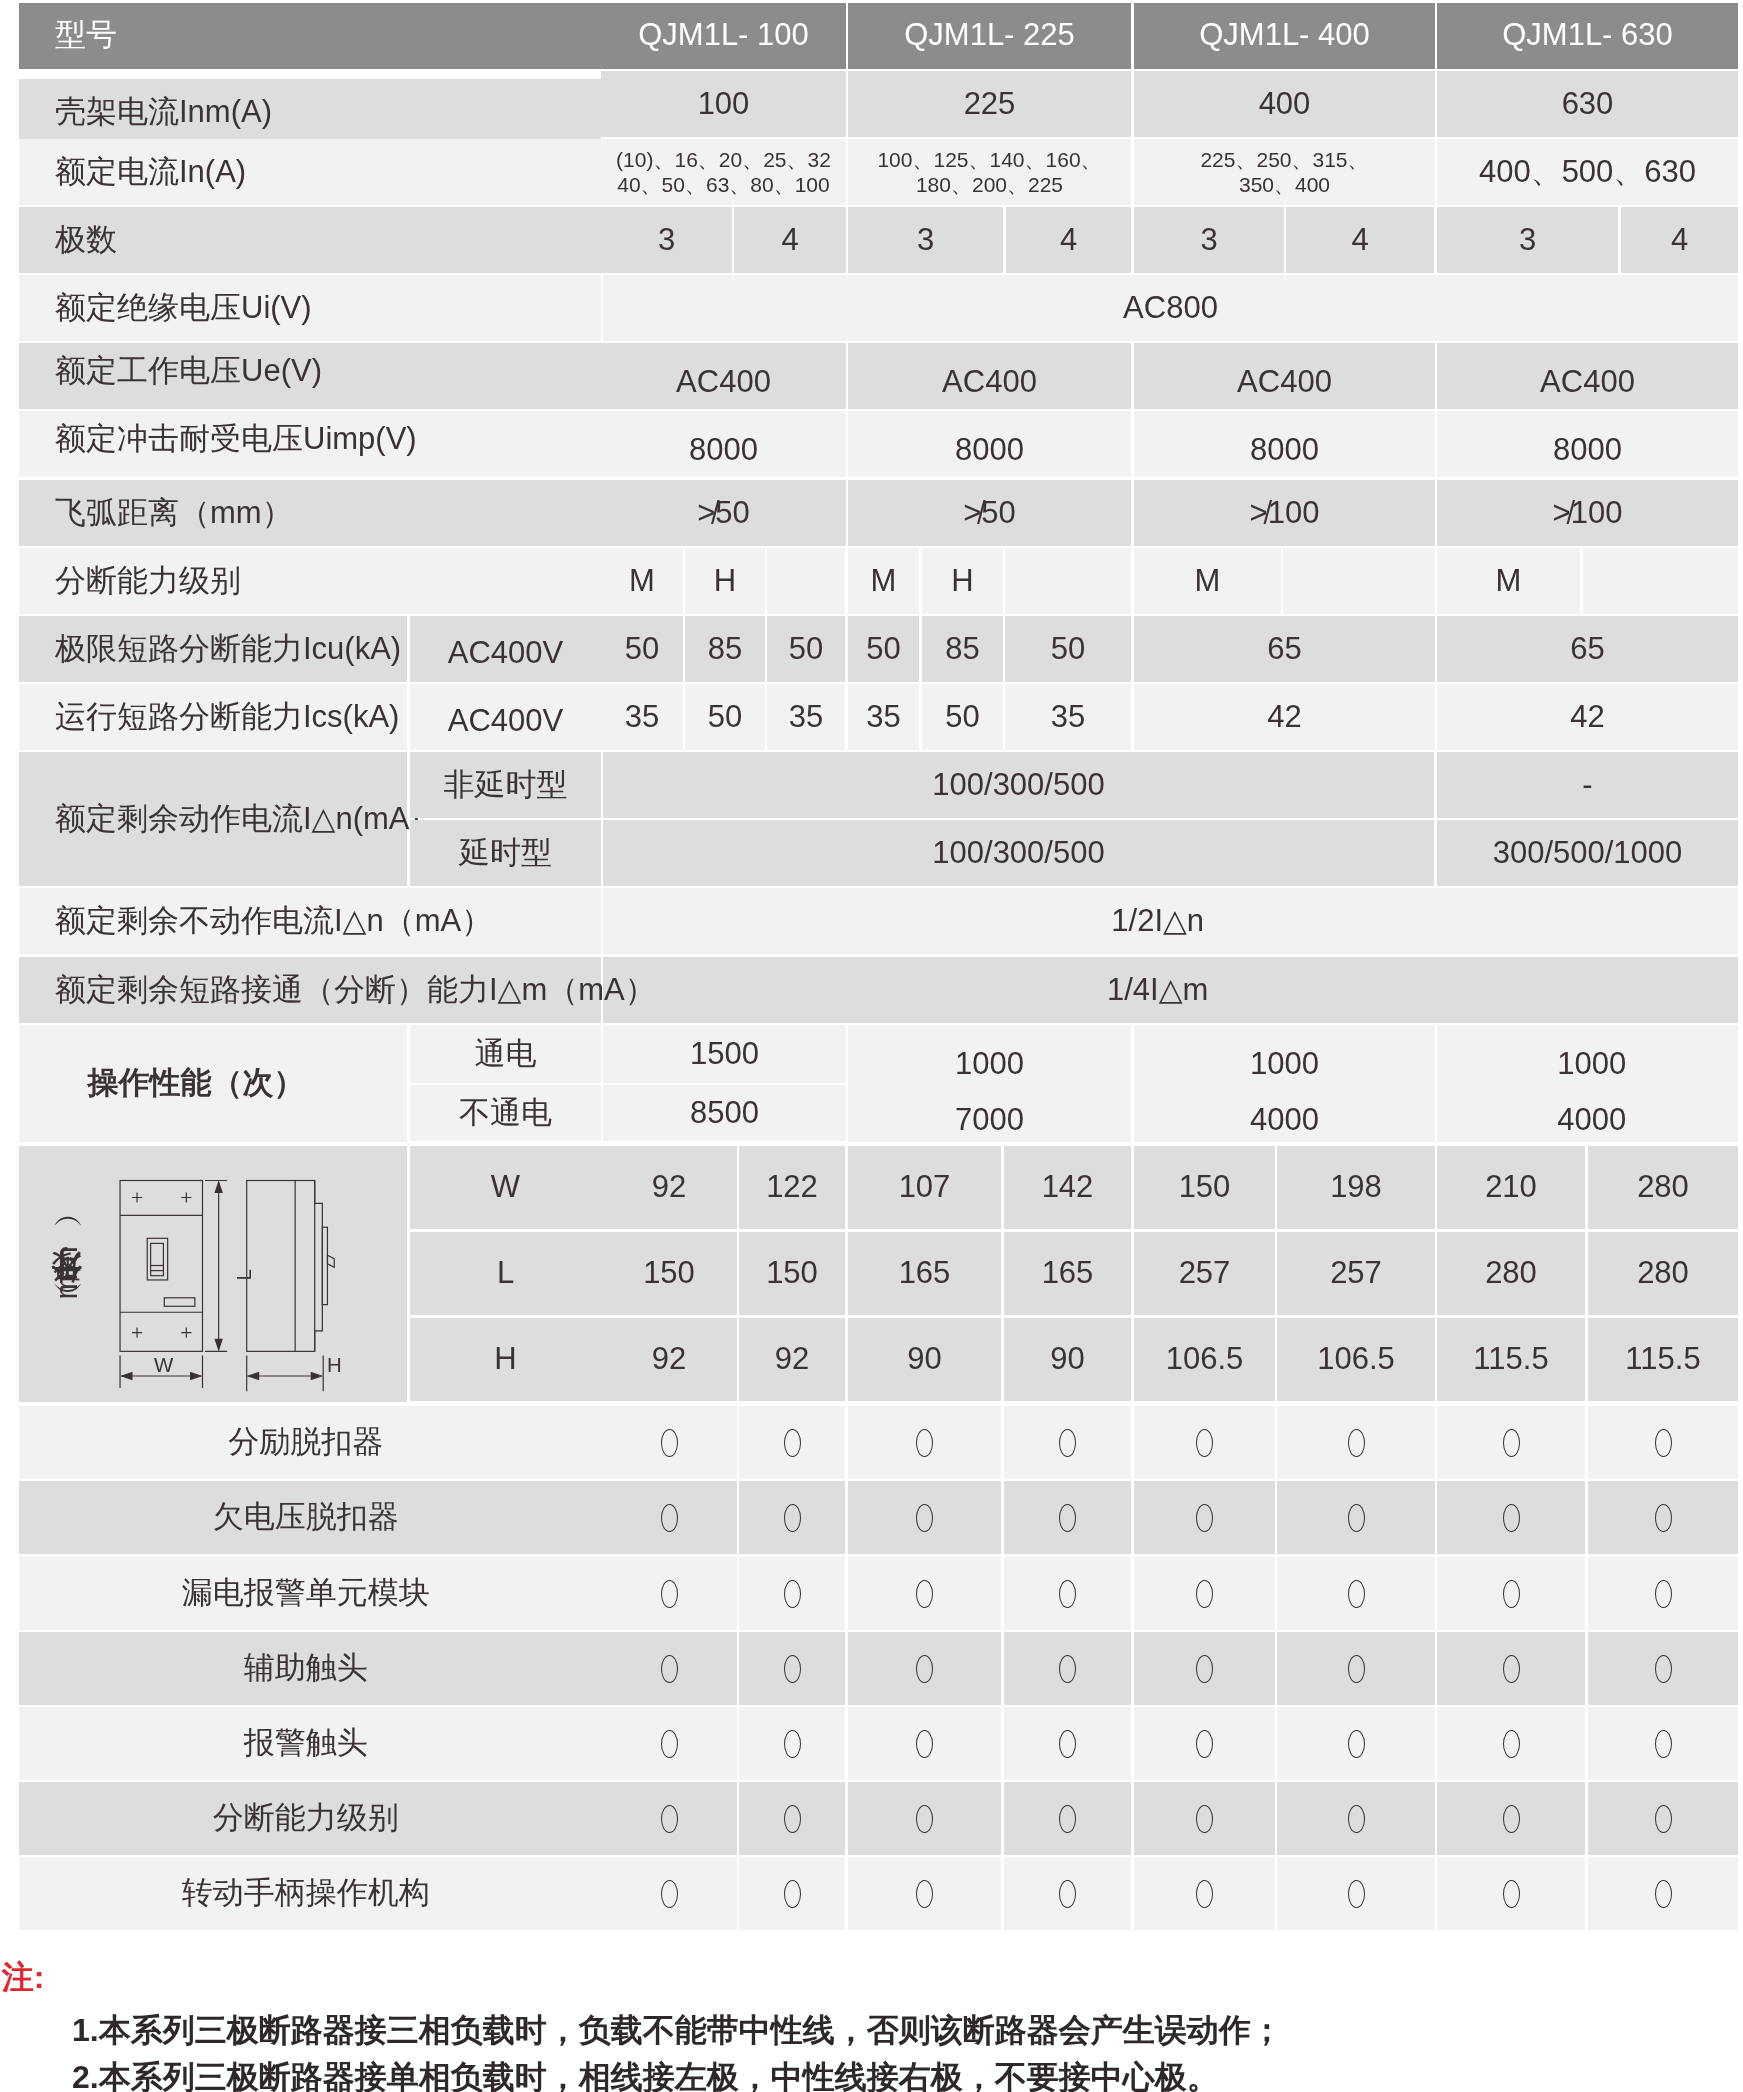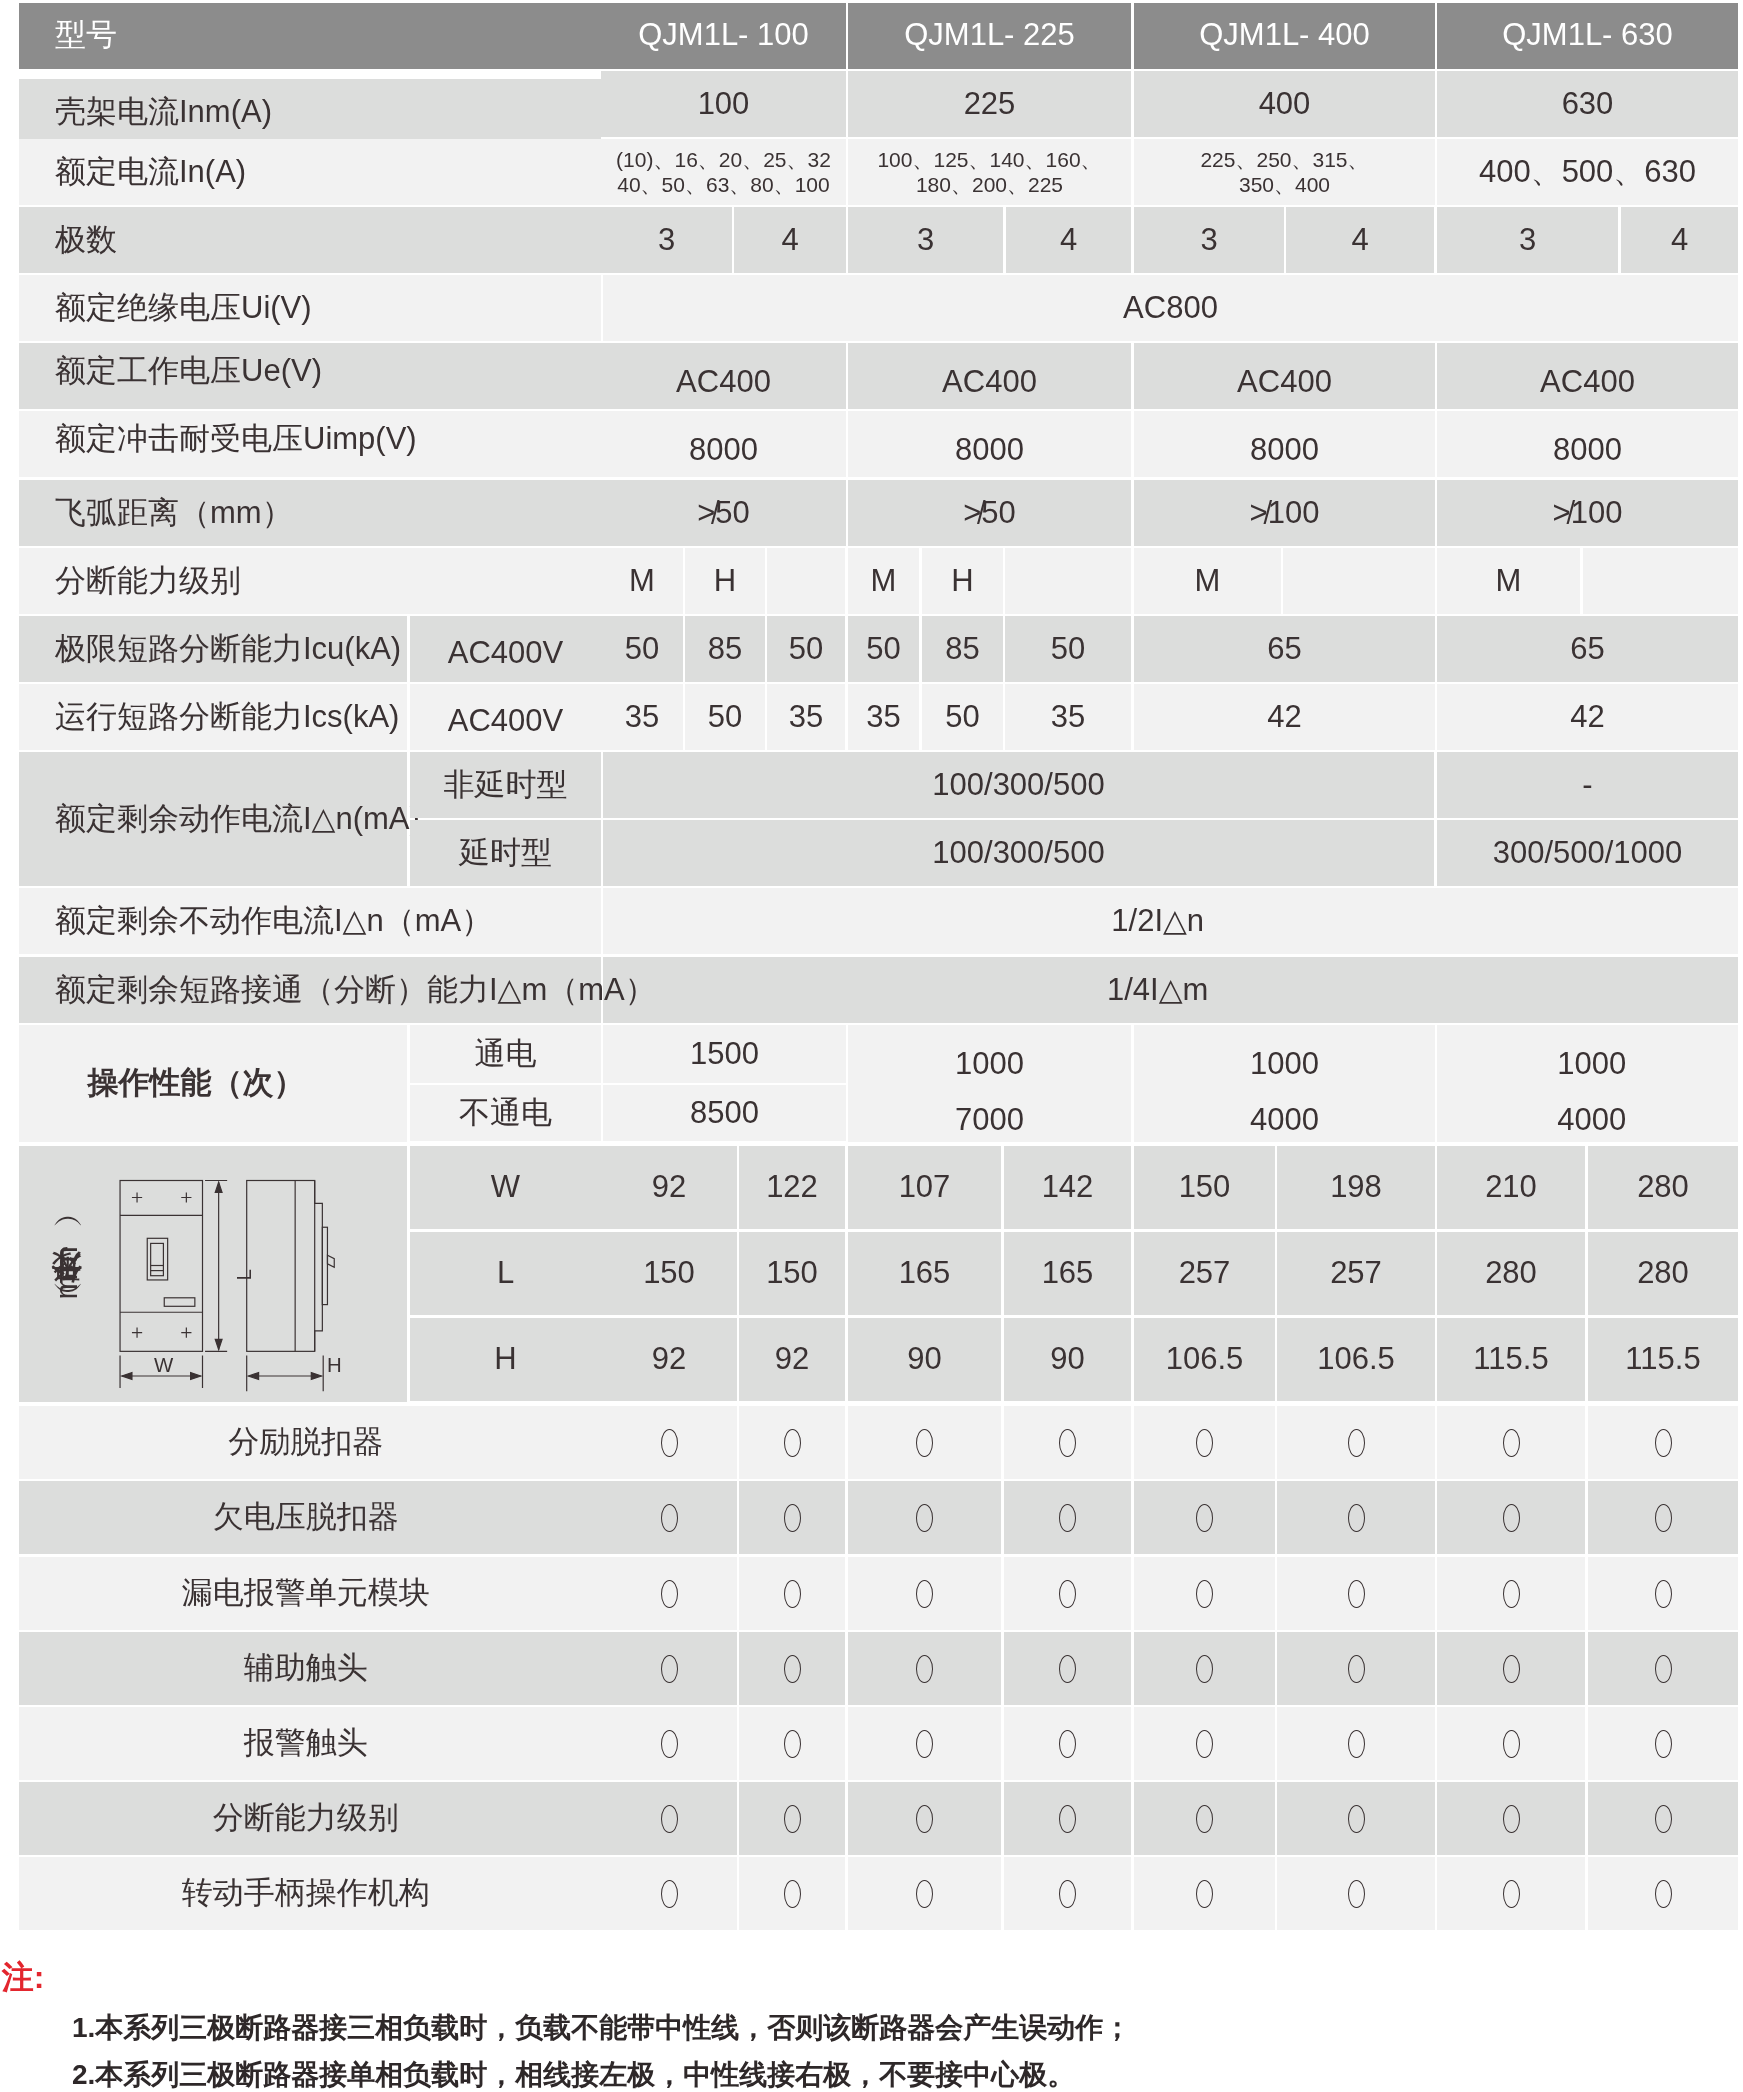--- a/index.html
+++ b/index.html
@@ -8,21 +8,21 @@
   .c{position:absolute;box-sizing:border-box;display:flex;align-items:center;justify-content:center;
      text-align:center;font-size:31px;line-height:1.05;white-space:nowrap;}
   .l{justify-content:flex-start;padding-left:36px;}
   .hd{background:#8c8c8c;color:#ffffff;font-size:31px;}
   .dk{background:#dcdddc;}
   .lt{background:#f2f2f2;}
   .small{font-size:21px;line-height:1.2;white-space:normal;}
   .circle{display:inline-block;width:17px;height:28px;border:1.7px solid #3a3233;border-radius:50%;box-sizing:border-box;}
   .vert{writing-mode:vertical-rl;transform:rotate(180deg);font-size:31px;letter-spacing:1.7px;}
   #notes-label{position:absolute;left:1.7px;top:1956px;color:#e3262e;font-weight:bold;font-size:32px;}
-  .note{position:absolute;left:72px;font-weight:bold;font-size:28px;color:#2e2829;white-space:nowrap;}
+  .note{position:absolute;left:72px;font-weight:bold;font-size:32px;color:#2e2829;white-space:nowrap;}
 </style>
 </head>
 <body>
 
 <div id="spec-table">
     <div class="c hd l" style="left: 19px; top: 2.6px; width: 582px; height: 66px;">型号</div>
     <div class="c hd" style="left: 601px; top: 2.6px; width: 245px; height: 66px;">QJM1L- 100</div>
     <div class="c hd" style="left: 848px; top: 2.6px; width: 283px; height: 66px;">QJM1L- 225</div>
     <div class="c hd" style="left: 1134px; top: 2.6px; width: 301px; height: 66px;">QJM1L- 400</div>
     <div class="c hd" style="left: 1437px; top: 2.6px; width: 301px; height: 66px;">QJM1L- 630</div>

